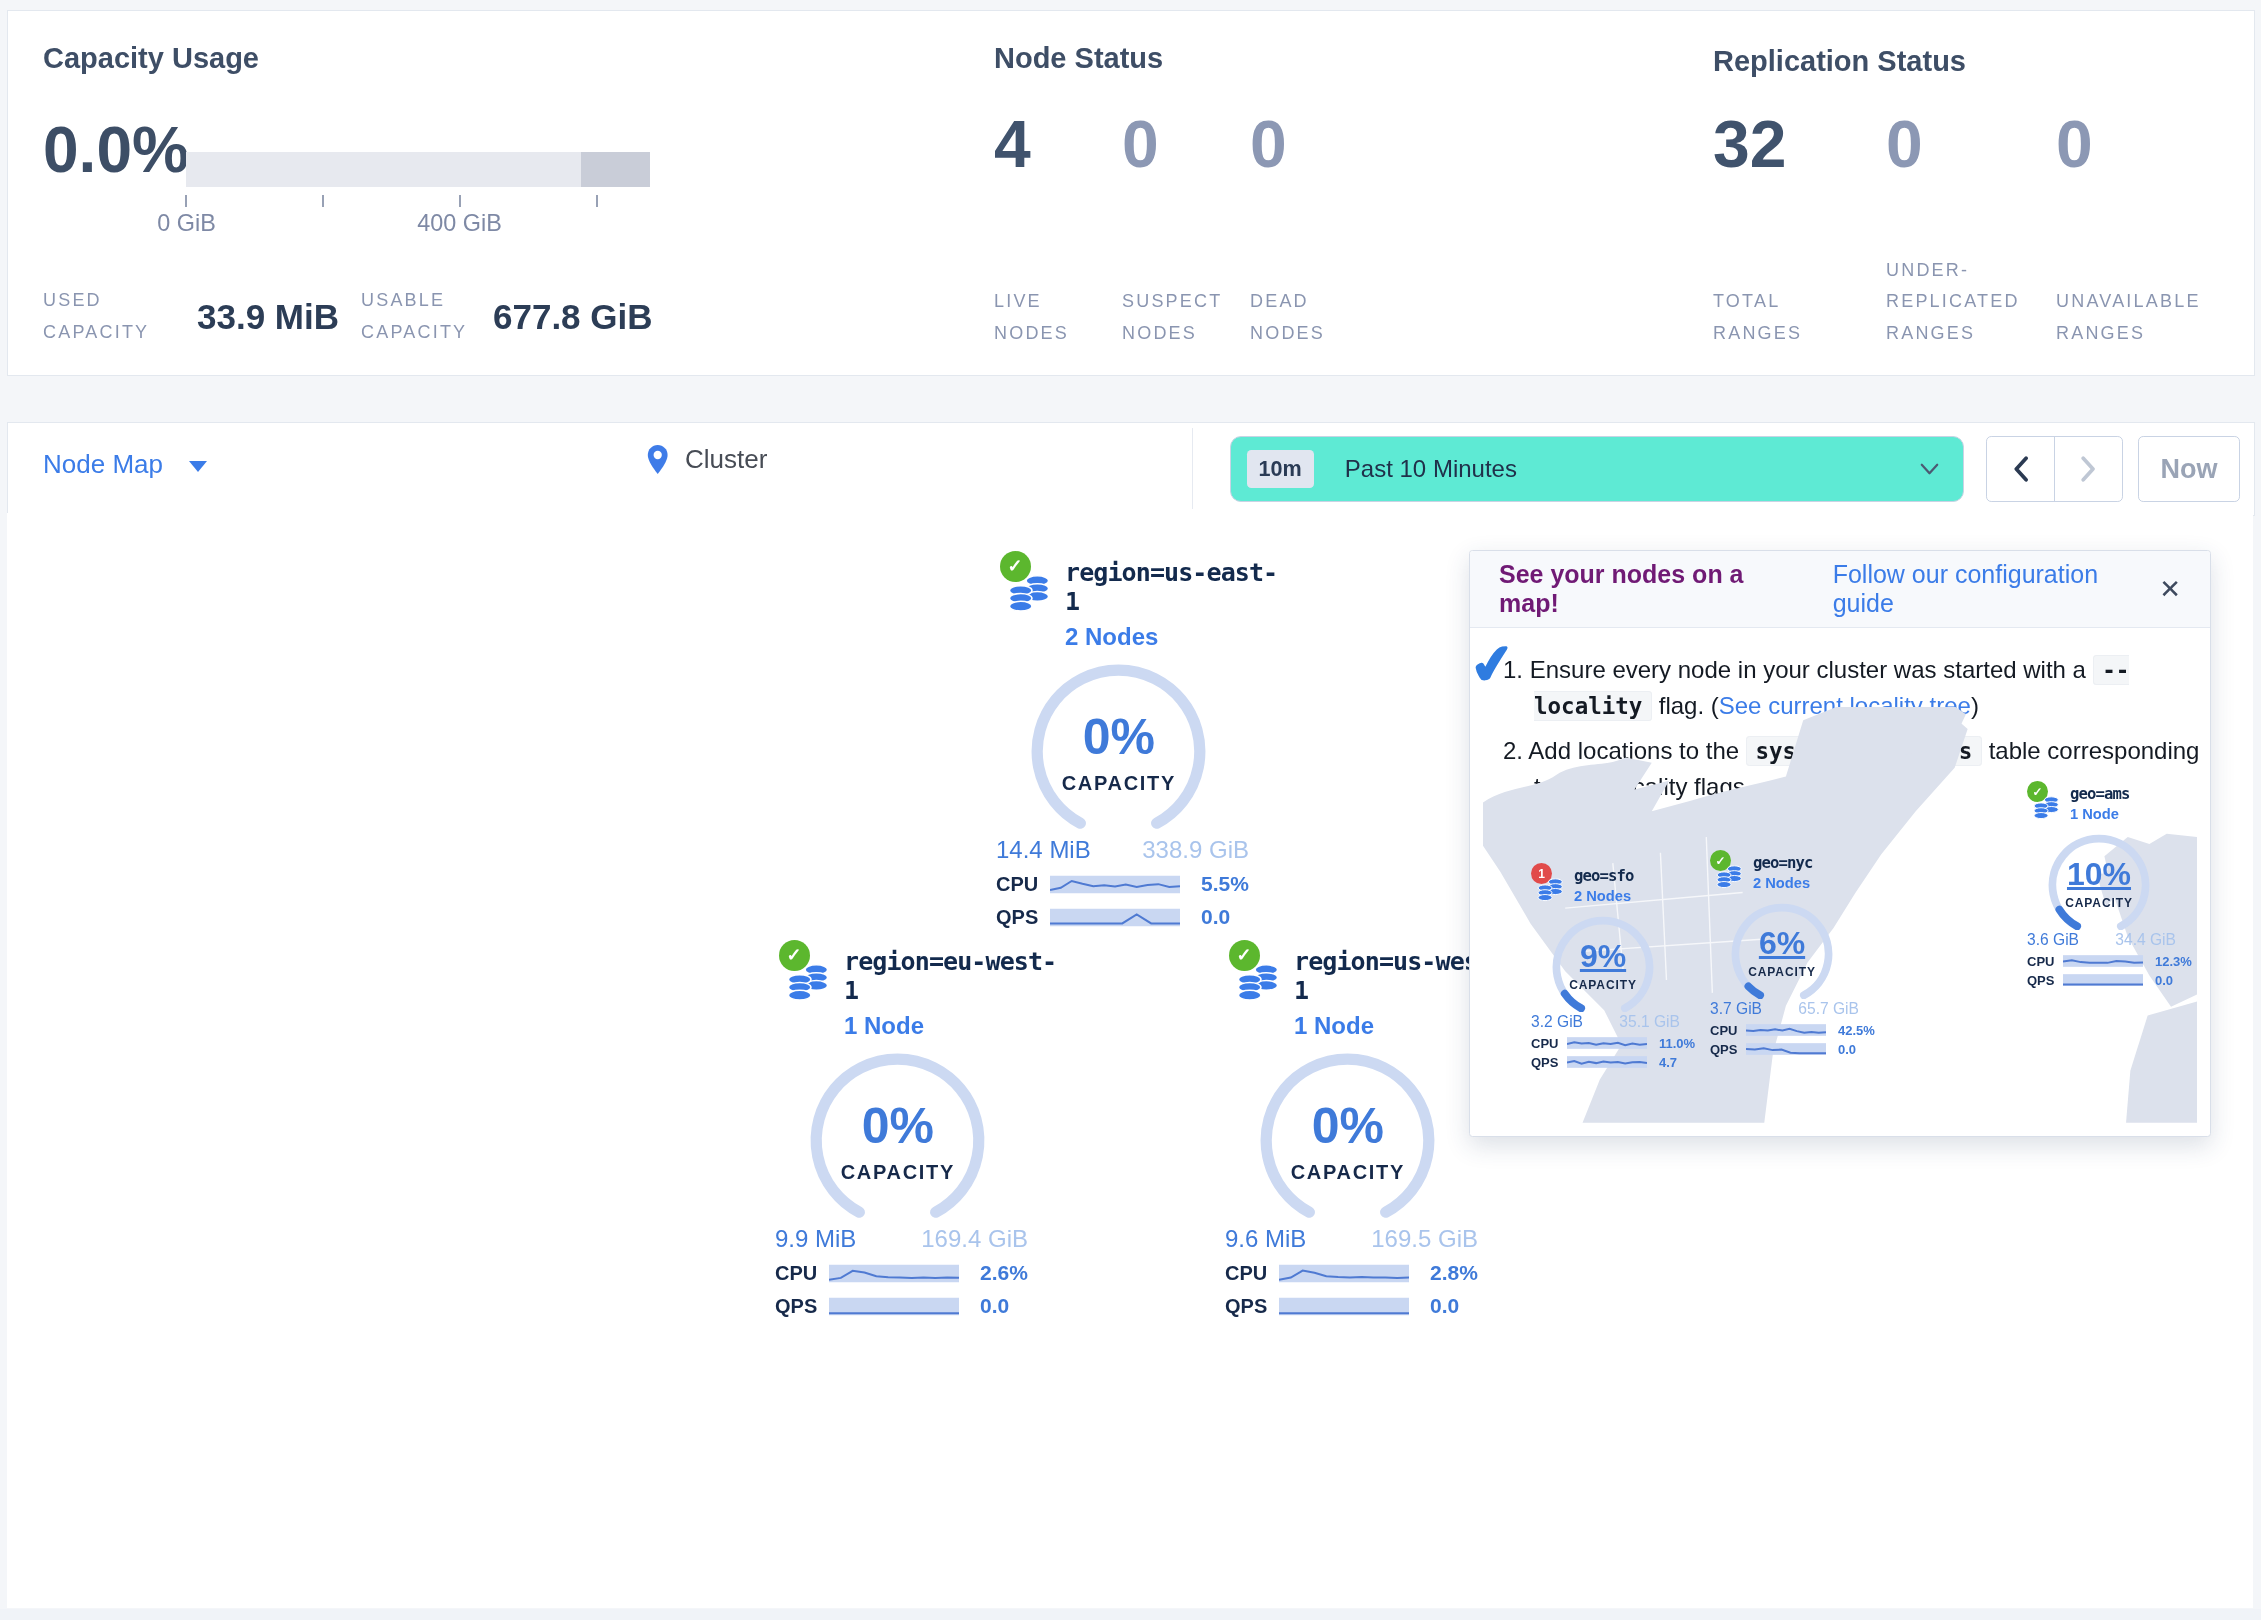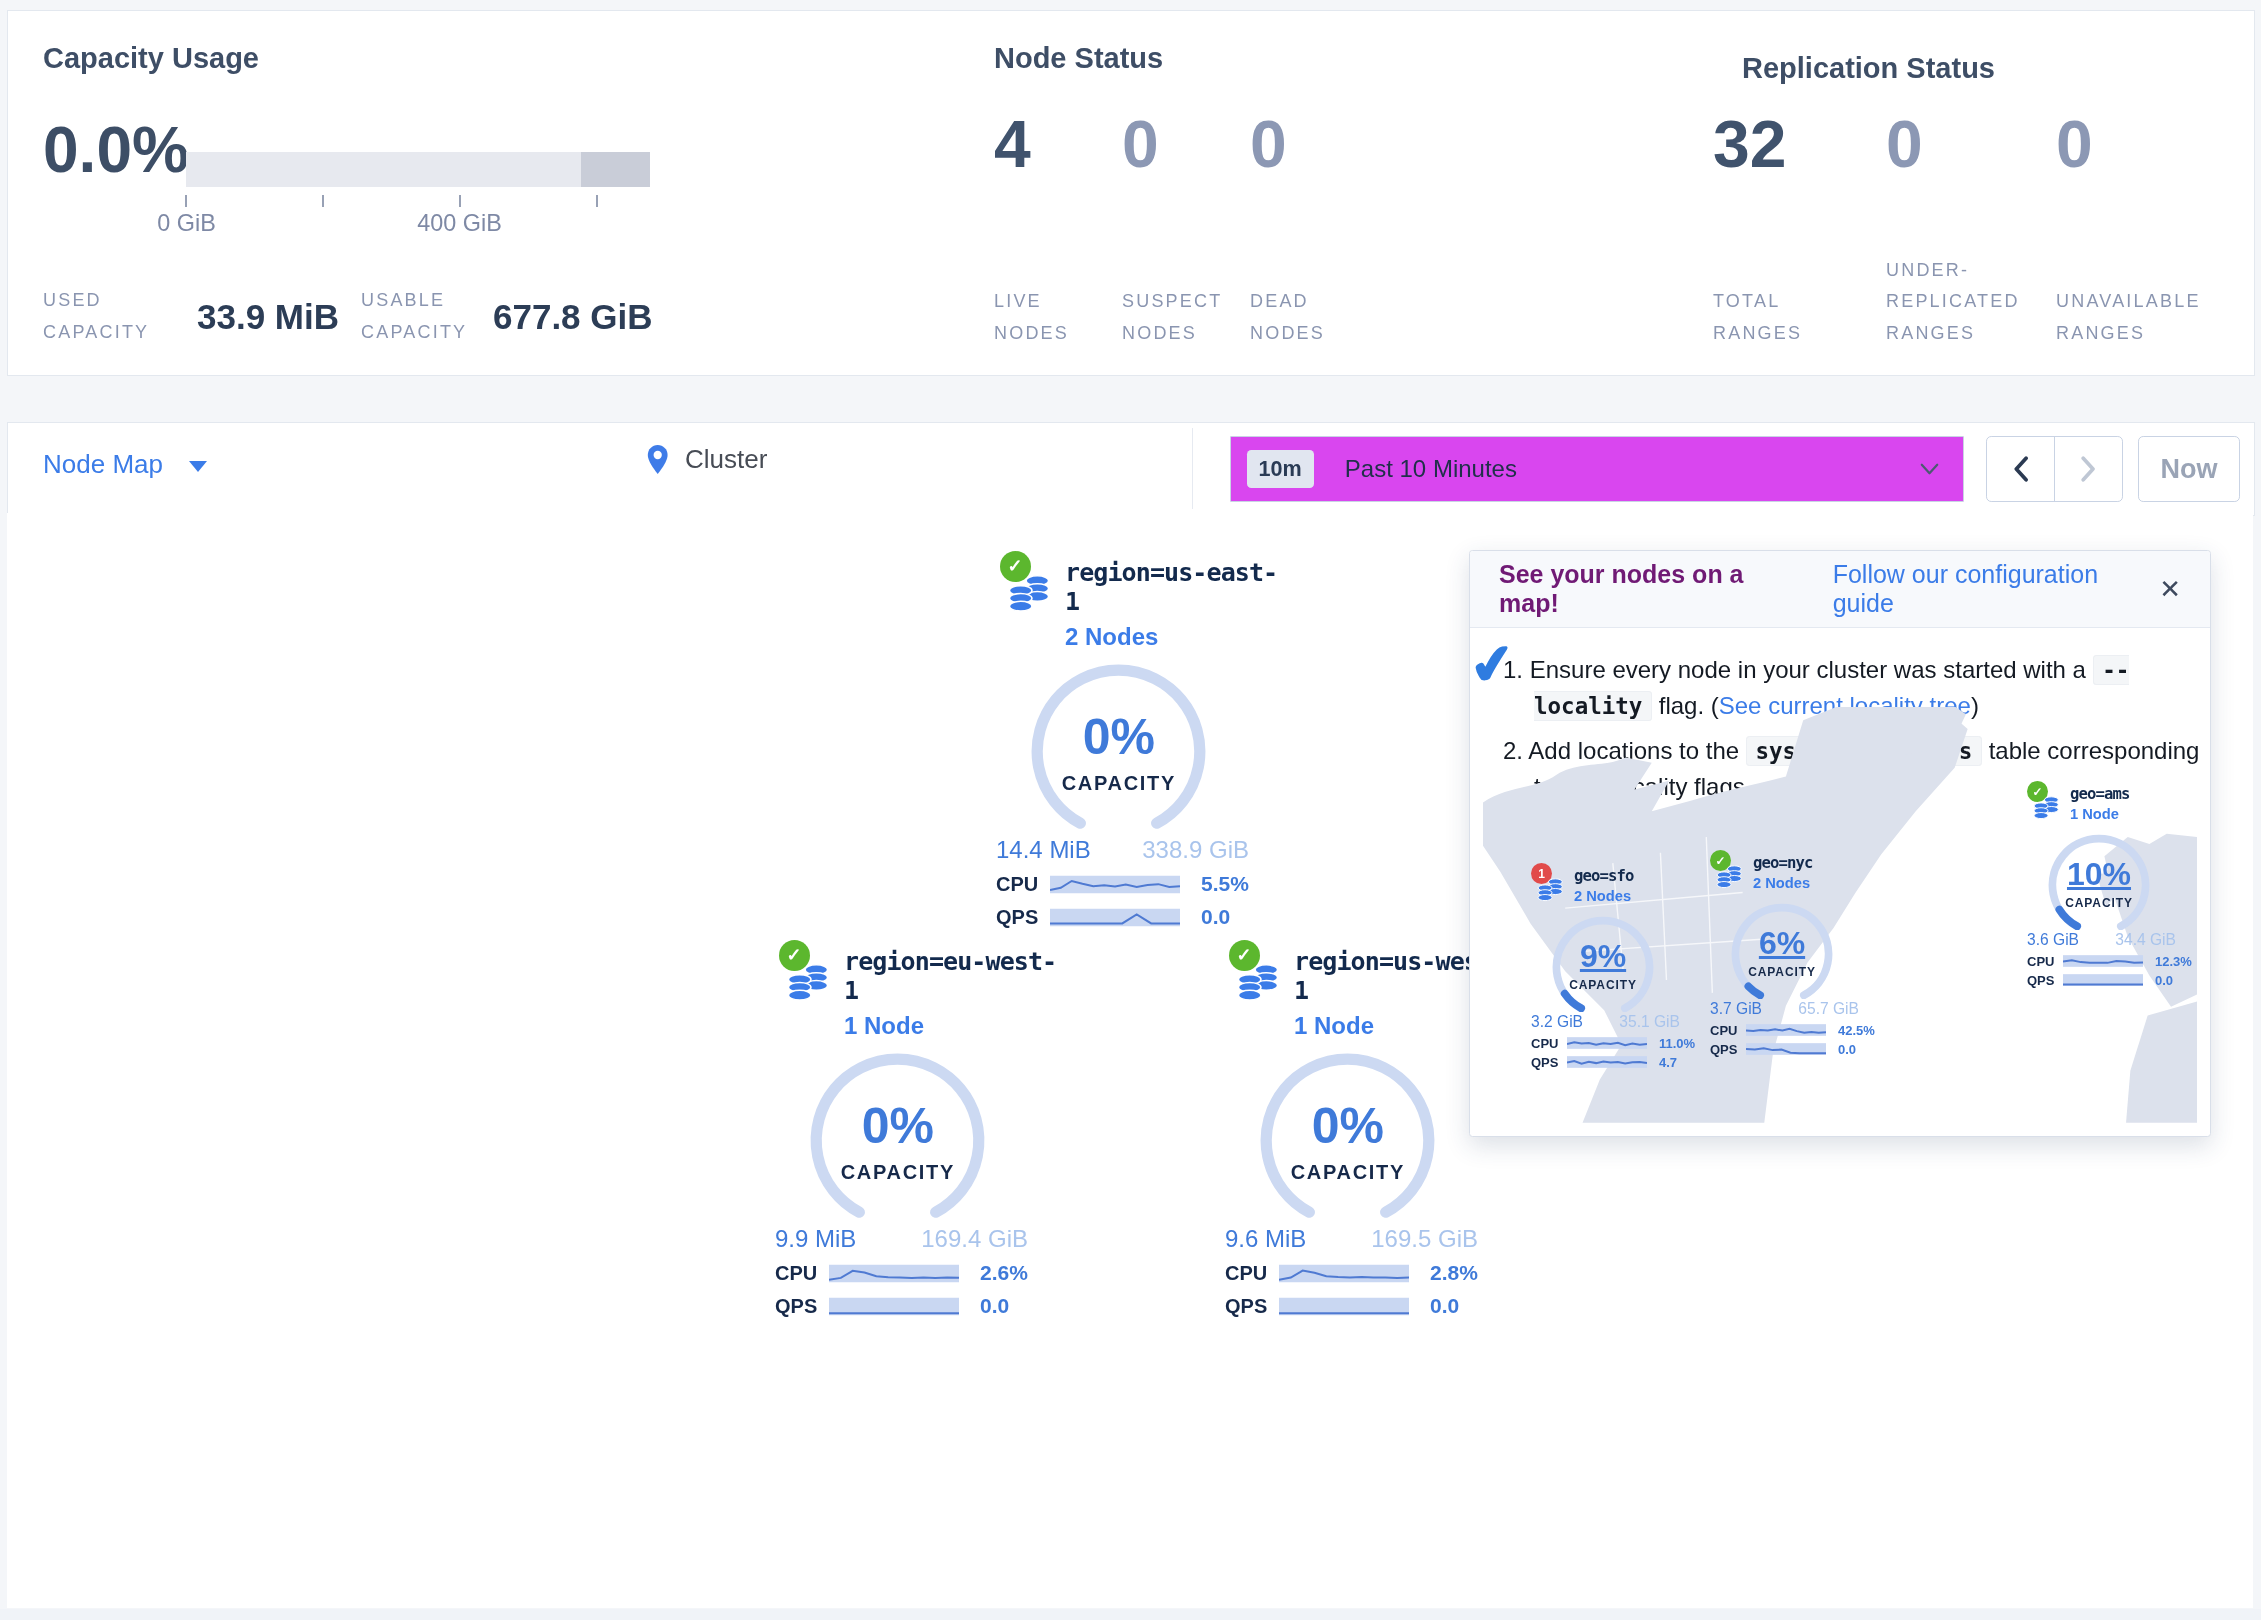--- a/index.html
+++ b/index.html
@@ -27,21 +27,21 @@
   .stat-values .v.primary{color:#40536d;}
   .stat-labels{position:absolute;top:232px;height:106px;display:grid;align-items:end;}
   
   .toolbar{position:absolute;left:7px;top:422px;width:2246px;height:92px;background:#fff;border:0.9px solid #e3e8ef;}
   .view-select{position:absolute;left:35px;top:26px;display:flex;align-items:center;cursor:pointer;}
   .view-select-label{font-size:26px;color:#3b7ce8;}
   .caret-down-tri{width:0;height:0;border-left:9.5px solid transparent;border-right:9.5px solid transparent;border-top:11.3px solid #3b7ce8;margin-left:26px;margin-top:3.5px;}
   .breadcrumb{position:absolute;left:638px;top:21px;display:flex;align-items:center;}
   .breadcrumb-label{font-size:26px;color:#474c55;margin-left:15.6px;}
   .tb-divider{position:absolute;left:1184px;top:5.2px;width:0.9px;height:81px;background:#e6eaf1;}
-  .time-select{position:absolute;left:1222px;top:13px;width:734px;height:66px;border:1.7px solid #c9d3e4;border-radius:1px;display:flex;align-items:center;box-sizing:border-box;background:#d946ef;}
+  .time-select{position:absolute;left:1222px;top:13px;width:734px;height:66px;border:1.7px solid #c9d3e4;border-radius:11px;display:flex;align-items:center;box-sizing:border-box;background:#5eead4;}
   .time-badge{margin-left:15.6px;padding:6px 12px;background:#e1e6f0;border-radius:4.3px;font-size:21.6px;font-weight:700;color:#2a3b55;}
   .time-label{margin-left:31px;font-size:24px;font-weight:400;color:#20304a;}
   .time-caret{margin-left:auto;margin-right:24px;}
   .stepper{position:absolute;left:1978px;top:13px;width:137px;height:66px;border:1.7px solid #c9d3e4;border-radius:5.2px;display:flex;box-sizing:border-box;background:#fff;}
   .stepper-btn{flex:1;display:flex;align-items:center;justify-content:center;cursor:pointer;}
   .stepper-btn.prev{border-right:0.9px solid #c9d3e4;}
   .now-btn{position:absolute;left:2130px;top:13px;width:102px;height:66px;border:1.7px solid #c9d3e4;border-radius:5.2px;box-sizing:border-box;display:flex;align-items:center;justify-content:center;font-size:27px;font-weight:600;color:#9aa4b6;background:#fff;cursor:pointer;}
   
   .main{position:absolute;left:7px;top:513px;width:2246px;height:1095px;background:#fff;}
   
@@ -125,21 +125,21 @@
   </div>
   <div class="stat-labels" style="left:986px;grid-template-columns:128px 128px 139px;">
     <div class="caps-label">LIVE
 NODES</div>
     <div class="caps-label">SUSPECT
 NODES</div>
     <div class="caps-label">DEAD
 NODES</div>
   </div>
 
-  <div class="sec-title" style="left:1705px;top:41px;margin-left:29px;">Replication Status</div>
+  <div class="sec-title" style="left:1705px;top:34px;">Replication Status</div>
   <div class="stat-values" style="left:1705px;grid-template-columns:173px 170px 173px;">
     <div class="v primary">32</div>
     <div class="v">0</div>
     <div class="v">0</div>
   </div>
   <div class="stat-labels" style="left:1705px;grid-template-columns:173px 170px 173px;">
     <div class="caps-label">TOTAL
 RANGES</div>
     <div class="caps-label">UNDER-
 REPLICATED

